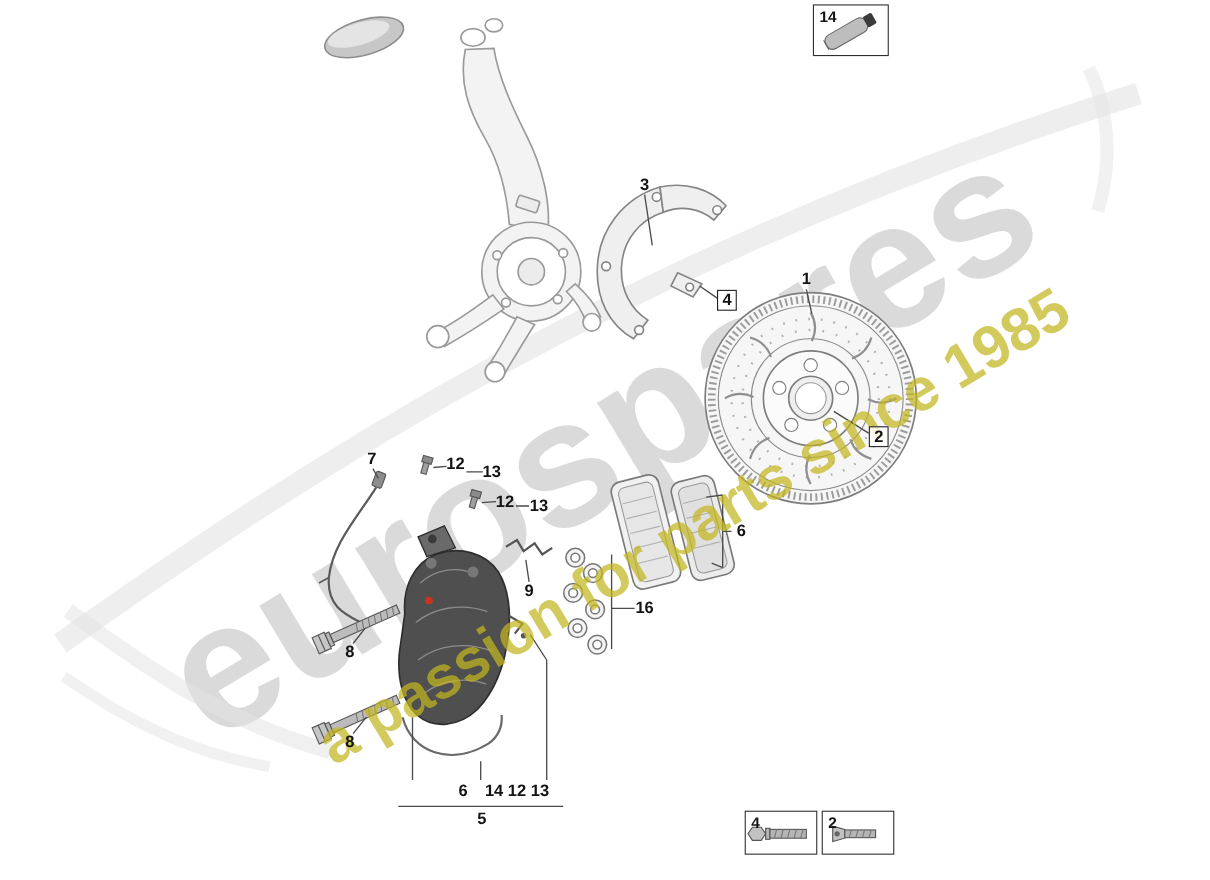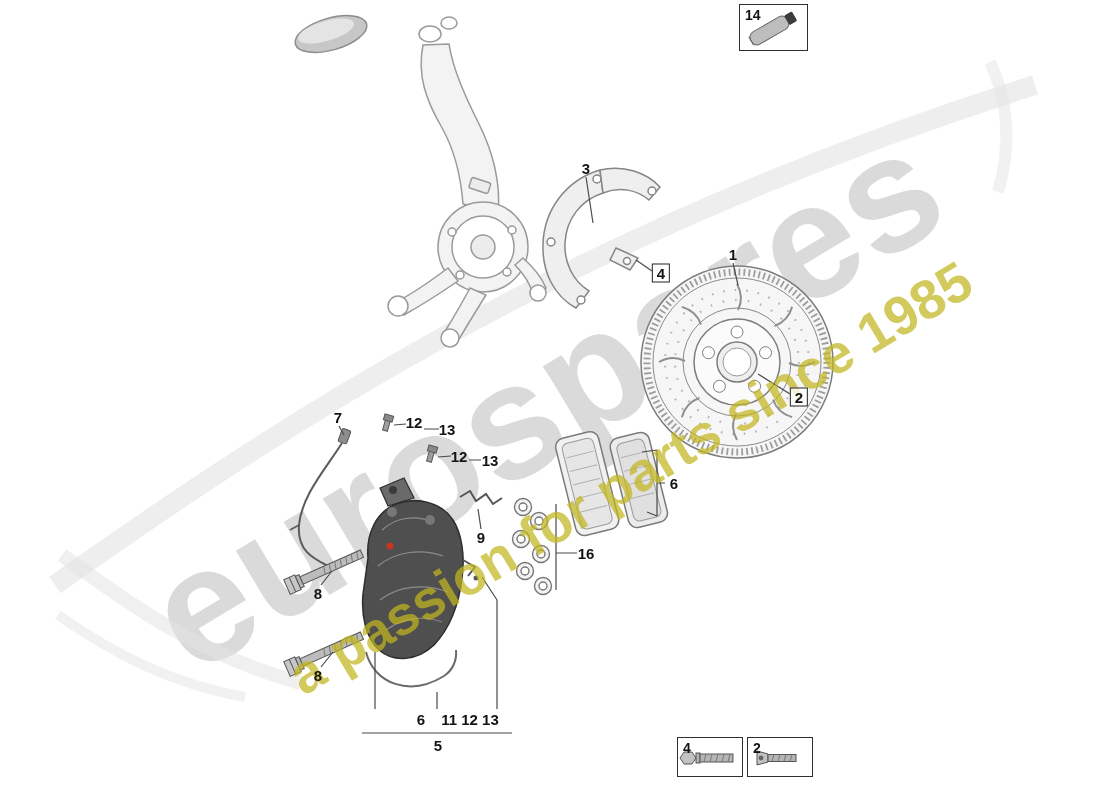--- a/index.html
+++ b/index.html
@@ -263,21 +263,21 @@
   <span class="co boxed" style="left:799px;top:397px">2</span>
   <span class="co" style="left:586px;top:168px">3</span>
   <span class="co boxed" style="left:661px;top:273px">4</span>
   <span class="co" style="left:438px;top:745px">5</span>
   <span class="co" style="left:674px;top:483px">6</span>
   <span class="co" style="left:338px;top:417px">7</span>
   <span class="co" style="left:318px;top:593px">8</span>
   <span class="co" style="left:318px;top:675px">8</span>
   <span class="co" style="left:481px;top:537px">9</span>
   <span class="co" style="left:421px;top:719px">6</span>
-  <span class="co" style="left:470px;top:719px">11 12 13</span>
+  <span class="co" style="left:470px;top:719px">14 12 13</span>
   <span class="co" style="left:586px;top:553px">16</span>
   <span class="co" style="left:414px;top:422px">12</span>
   <span class="co" style="left:447px;top:429px">13</span>
   <span class="co" style="left:459px;top:456px">12</span>
   <span class="co" style="left:490px;top:460px">13</span>
 
   <div class="legend-box b14">
     <span class="legend-label">14</span>
   </div>
   <div class="legend-box b4">

